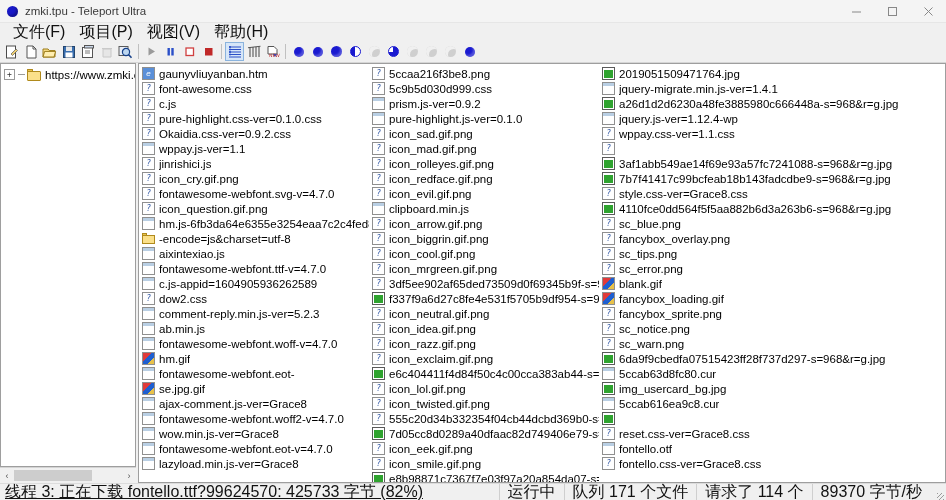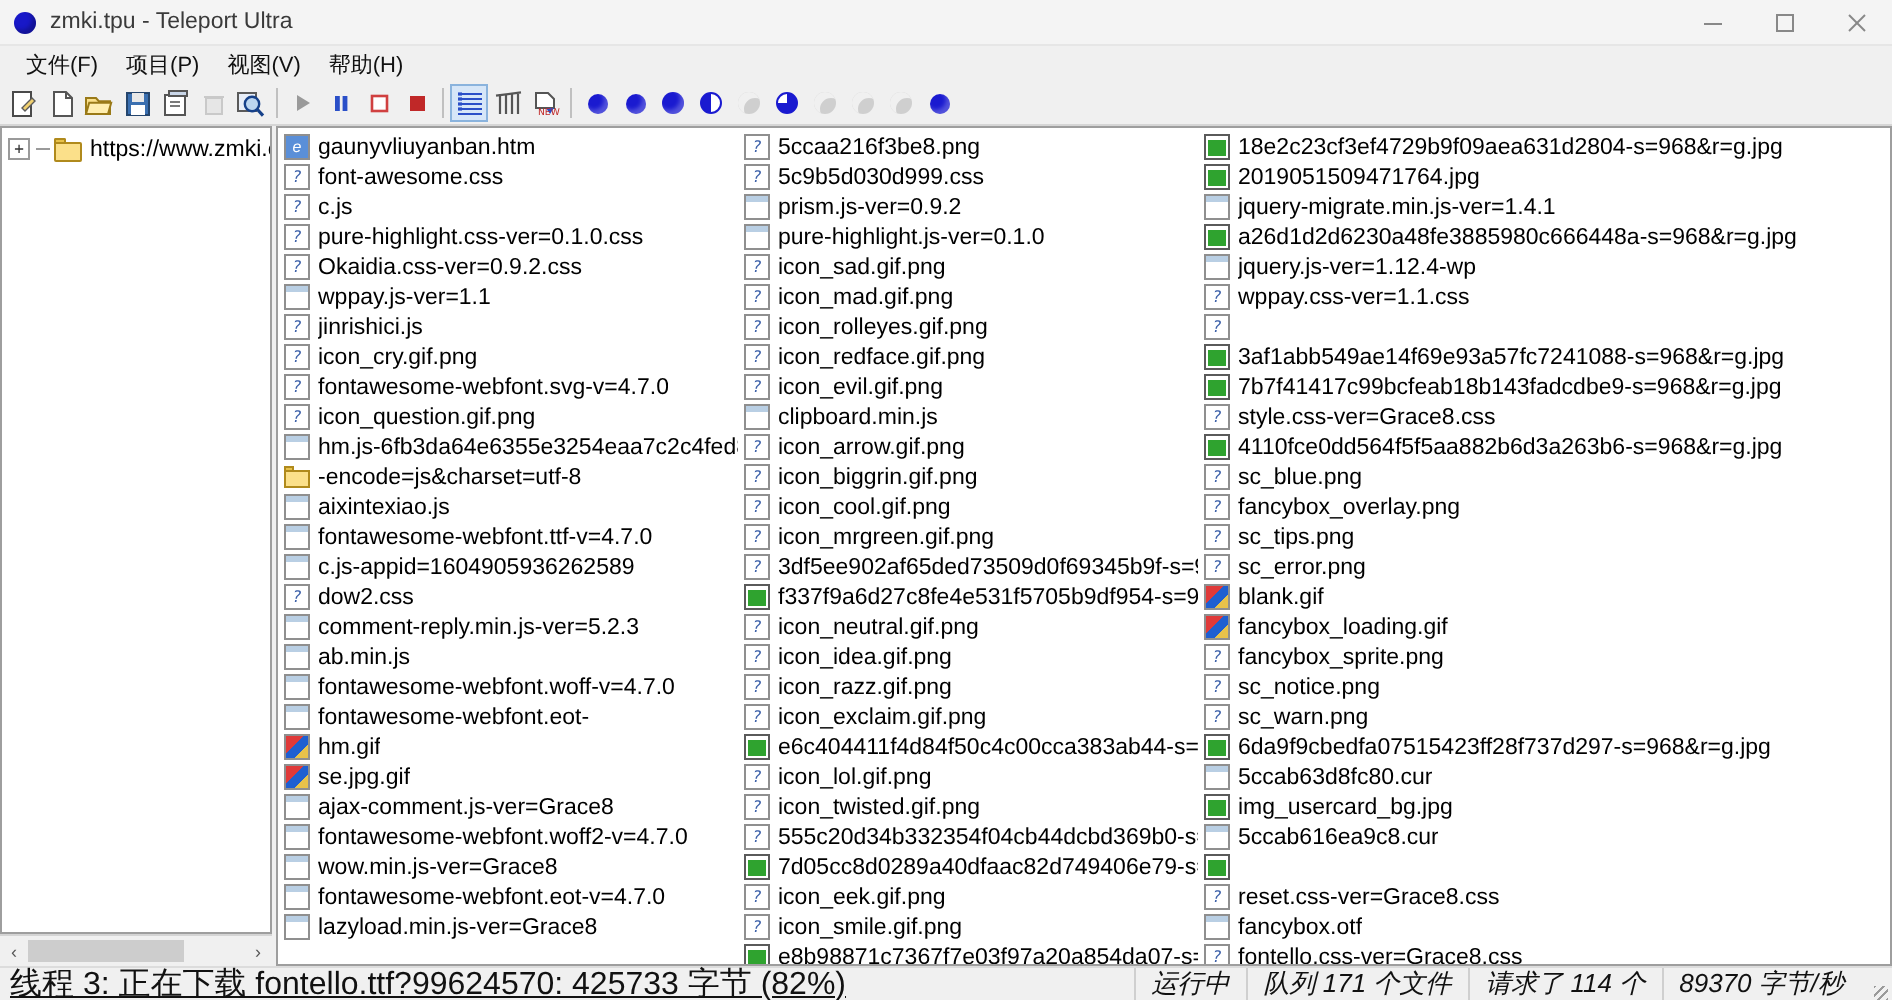--- a/index.html
+++ b/index.html
@@ -19,21 +19,21 @@
             position:absolute;left:1px;top:2px;box-shadow:inset -2px -2px 2px rgba(0,0,0,.25);}
   .tb-title{font-size:11.5px;color:#3a3a3a;flex:1 1 auto;white-space:nowrap;overflow:hidden;}
   .winbtns{display:flex;flex:0 0 auto;height:22px;}
   .winbtn{width:36px;height:22px;display:flex;align-items:center;justify-content:center;
           color:#808080;font-size:11px;line-height:1;}
   .winbtn svg{display:block;}
 
   
   .menubar{height:18px;background:#f0f0f0;display:flex;align-items:center;
            padding-left:6px;flex:0 0 auto;}
-  .menu-item{padding:1px 7px;font-size:11px;color:#111;white-space:nowrap;}
+  .menu-item{padding:1px 7px;font-size:16px;color:#111;white-space:nowrap;}
 
   
   .toolbar{height:21px;background:#f0f0f0;display:flex;align-items:center;
            padding:0 2px;flex:0 0 auto;border-bottom:1px solid #d6d6d6;}
   .tbtn{width:19px;height:19px;display:flex;align-items:center;justify-content:center;
         position:relative;}
   .tbtn.sel{background:#d6e6f8;border:1px solid #8ab3dd;box-sizing:border-box;}
   .sep{width:1px;height:15px;background:#c0c0c0;margin:0 3px;flex:0 0 auto;}
   .ball{border-radius:50%;display:block;}
   .ball.full{background:#1a1ad0;box-shadow:inset -2px -2px 2px rgba(255,255,255,.25);}
@@ -91,22 +91,22 @@
   .fi-folder .tabp{position:absolute;left:0;top:1px;width:5px;height:2px;background:#e8c24a;
                    border:1px solid #b08a1c;border-bottom:none;box-sizing:border-box;}
   .fi-folder .bodyp{position:absolute;left:0;top:3px;width:13px;height:9px;background:#fbe08a;
                     border:1px solid #b08a1c;box-sizing:border-box;}
 
   
   .statuswrap{flex:0 0 auto;}
   .statusbar{height:16px;background:#f0f0f0;display:flex;align-items:center;
              border-top:1px solid #dcdcdc;}
   .st-main{flex:1 1 auto;padding-left:5px;font-size:16px;color:#111;white-space:nowrap;overflow:hidden;text-decoration:underline;}
-  .st-cell{border-left:1px solid #cfcfcf;padding:0 8px;font-size:13px;color:#111;
-           height:16px;display:flex;align-items:center;white-space:nowrap;font-style:italic;}
+  .st-cell{border-left:1px solid #cfcfcf;padding:0 8px;font-size:16px;color:#111;
+           height:16px;display:flex;align-items:center;white-space:nowrap;}
   .st-grip{width:14px;height:16px;display:flex;align-items:flex-end;justify-content:flex-end;
            padding:0 2px 1px 0;}
   .st-grip i{display:block;width:7px;height:7px;
       background:repeating-linear-gradient(135deg,#9a9a9a 0 1px,transparent 1px 3px);}
 </style>
 </head>
 <body>
 
 <div class="app">
 
@@ -440,32 +440,32 @@
               <span class="fname">ab.min.js</span>
             </div>
             <div class="frow">
               <span class="fi fi-blank">
                 <i class="sheet"></i>
                 <i class="bar"></i>
               </span>
               <span class="fname">fontawesome-webfont.woff-v=4.7.0</span>
             </div>
             <div class="frow">
+              <span class="fi fi-gif">
+                <i class="sheet"></i>
+                <i class="inner"></i>
+              </span>
+              <span class="fname">hm.gif</span>
+            </div>
+            <div class="frow">
               <span class="fi fi-blank">
                 <i class="sheet"></i>
                 <i class="bar"></i>
               </span>
               <span class="fname">fontawesome-webfont.eot-</span>
-            </div>
-            <div class="frow">
-              <span class="fi fi-gif">
-                <i class="sheet"></i>
-                <i class="inner"></i>
-              </span>
-              <span class="fname">hm.gif</span>
             </div>
             <div class="frow">
               <span class="fi fi-gif">
                 <i class="sheet"></i>
                 <i class="inner"></i>
               </span>
               <span class="fname">se.jpg.gif</span>
             </div>
             <div class="frow">
               <span class="fi fi-blank">
@@ -700,27 +700,20 @@
               </span>
               <span class="fname">e8b98871c7367f7e03f97a20a854da07-s=968&amp;r=g.jpg</span>
             </div>
           </div>
         <div class="col c3" id="col3">
             <div class="frow">
               <span class="fi fi-img">
                 <i class="sheet"></i>
                 <i class="inner"></i>
               </span>
-              <span class="fname">18e2c23cf3ef4729b9f09aea631d2804-s=968&amp;r=g.jpg</span>
-            </div>
-            <div class="frow">
-              <span class="fi fi-img">
-                <i class="sheet"></i>
-                <i class="inner"></i>
-              </span>
               <span class="fname">2019051509471764.jpg</span>
             </div>
             <div class="frow">
               <span class="fi fi-blank">
                 <i class="sheet"></i>
                 <i class="bar"></i>
               </span>
               <span class="fname">jquery-migrate.min.js-ver=1.4.1</span>
             </div>
             <div class="frow">
@@ -880,21 +873,21 @@
                 <i class="sheet"></i>
                 <i class="mark">?</i>
               </span>
               <span class="fname">reset.css-ver=Grace8.css</span>
             </div>
             <div class="frow">
               <span class="fi fi-blank">
                 <i class="sheet"></i>
                 <i class="bar"></i>
               </span>
-              <span class="fname">fancybox.otf</span>
+              <span class="fname">fontello.otf</span>
             </div>
             <div class="frow">
               <span class="fi fi-q">
                 <i class="sheet"></i>
                 <i class="mark">?</i>
               </span>
               <span class="fname">fontello.css-ver=Grace8.css</span>
             </div>
           </div>
       </div>

